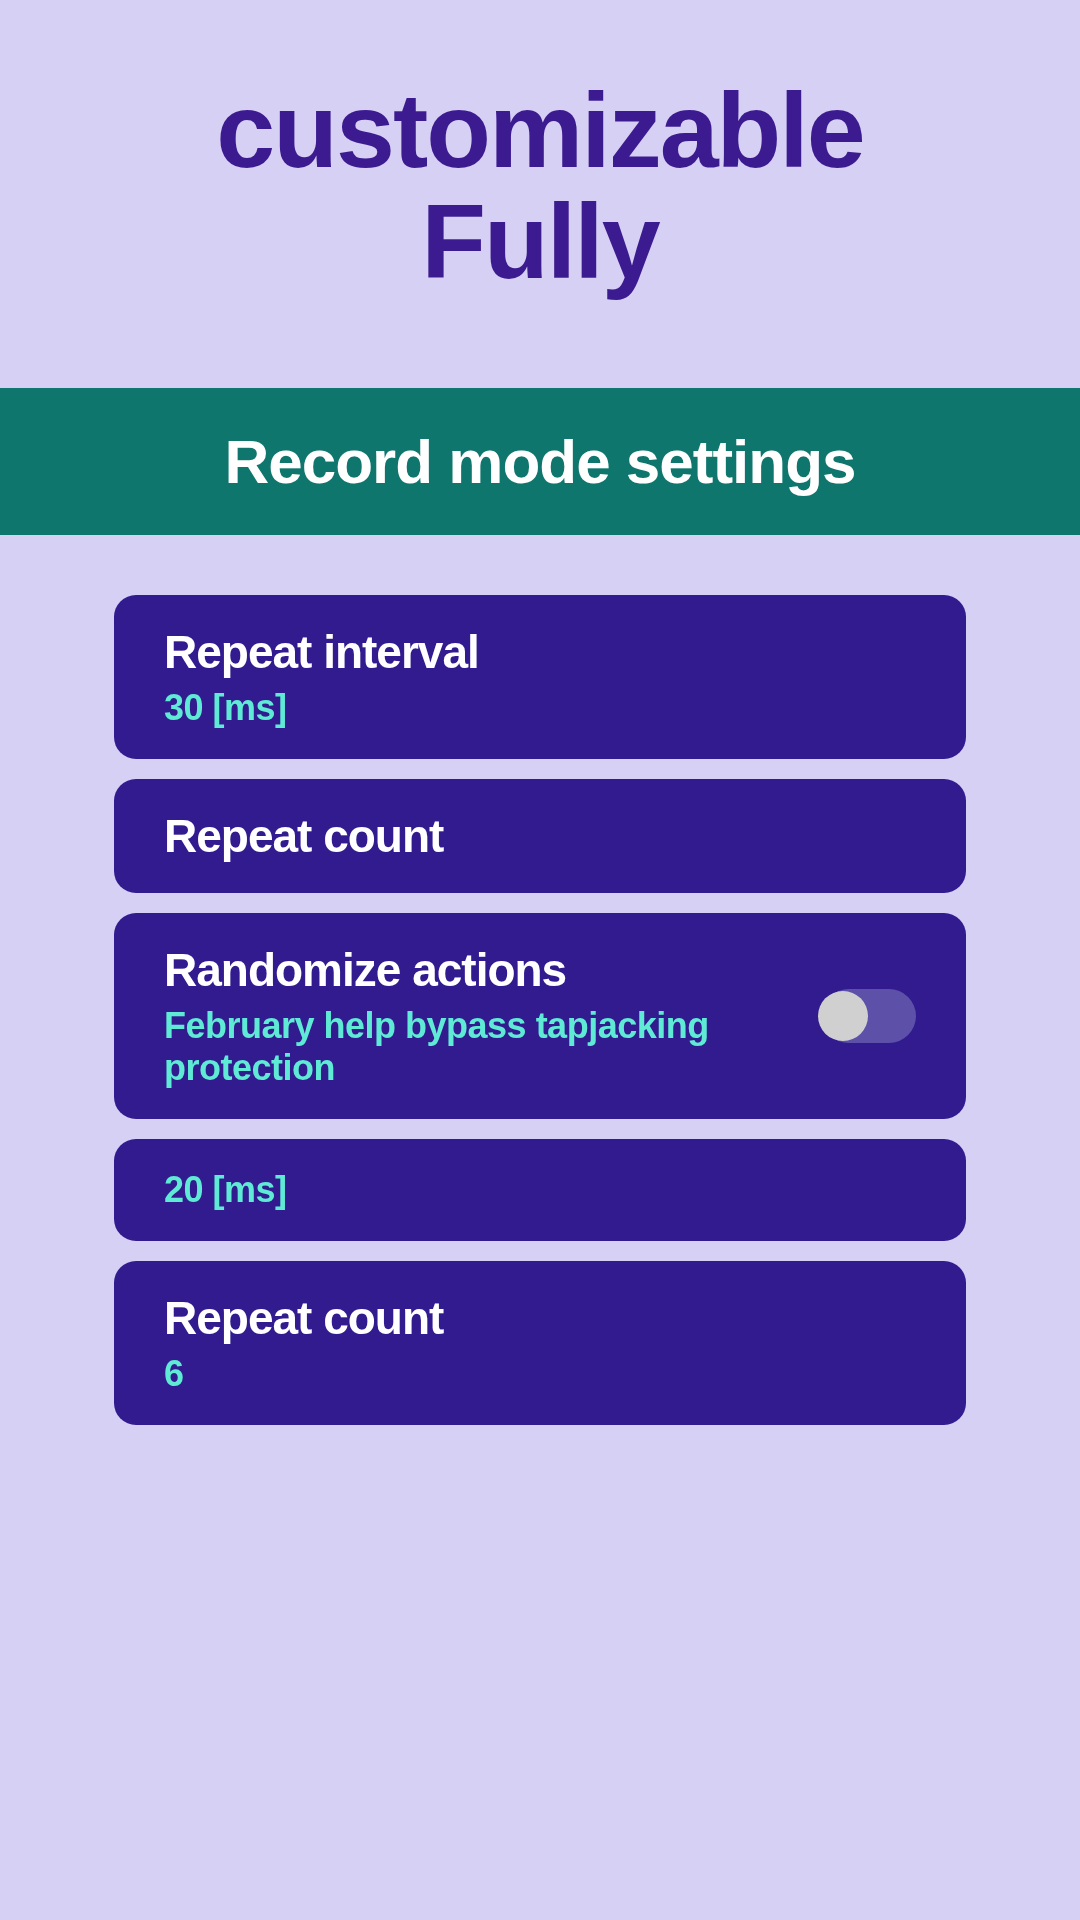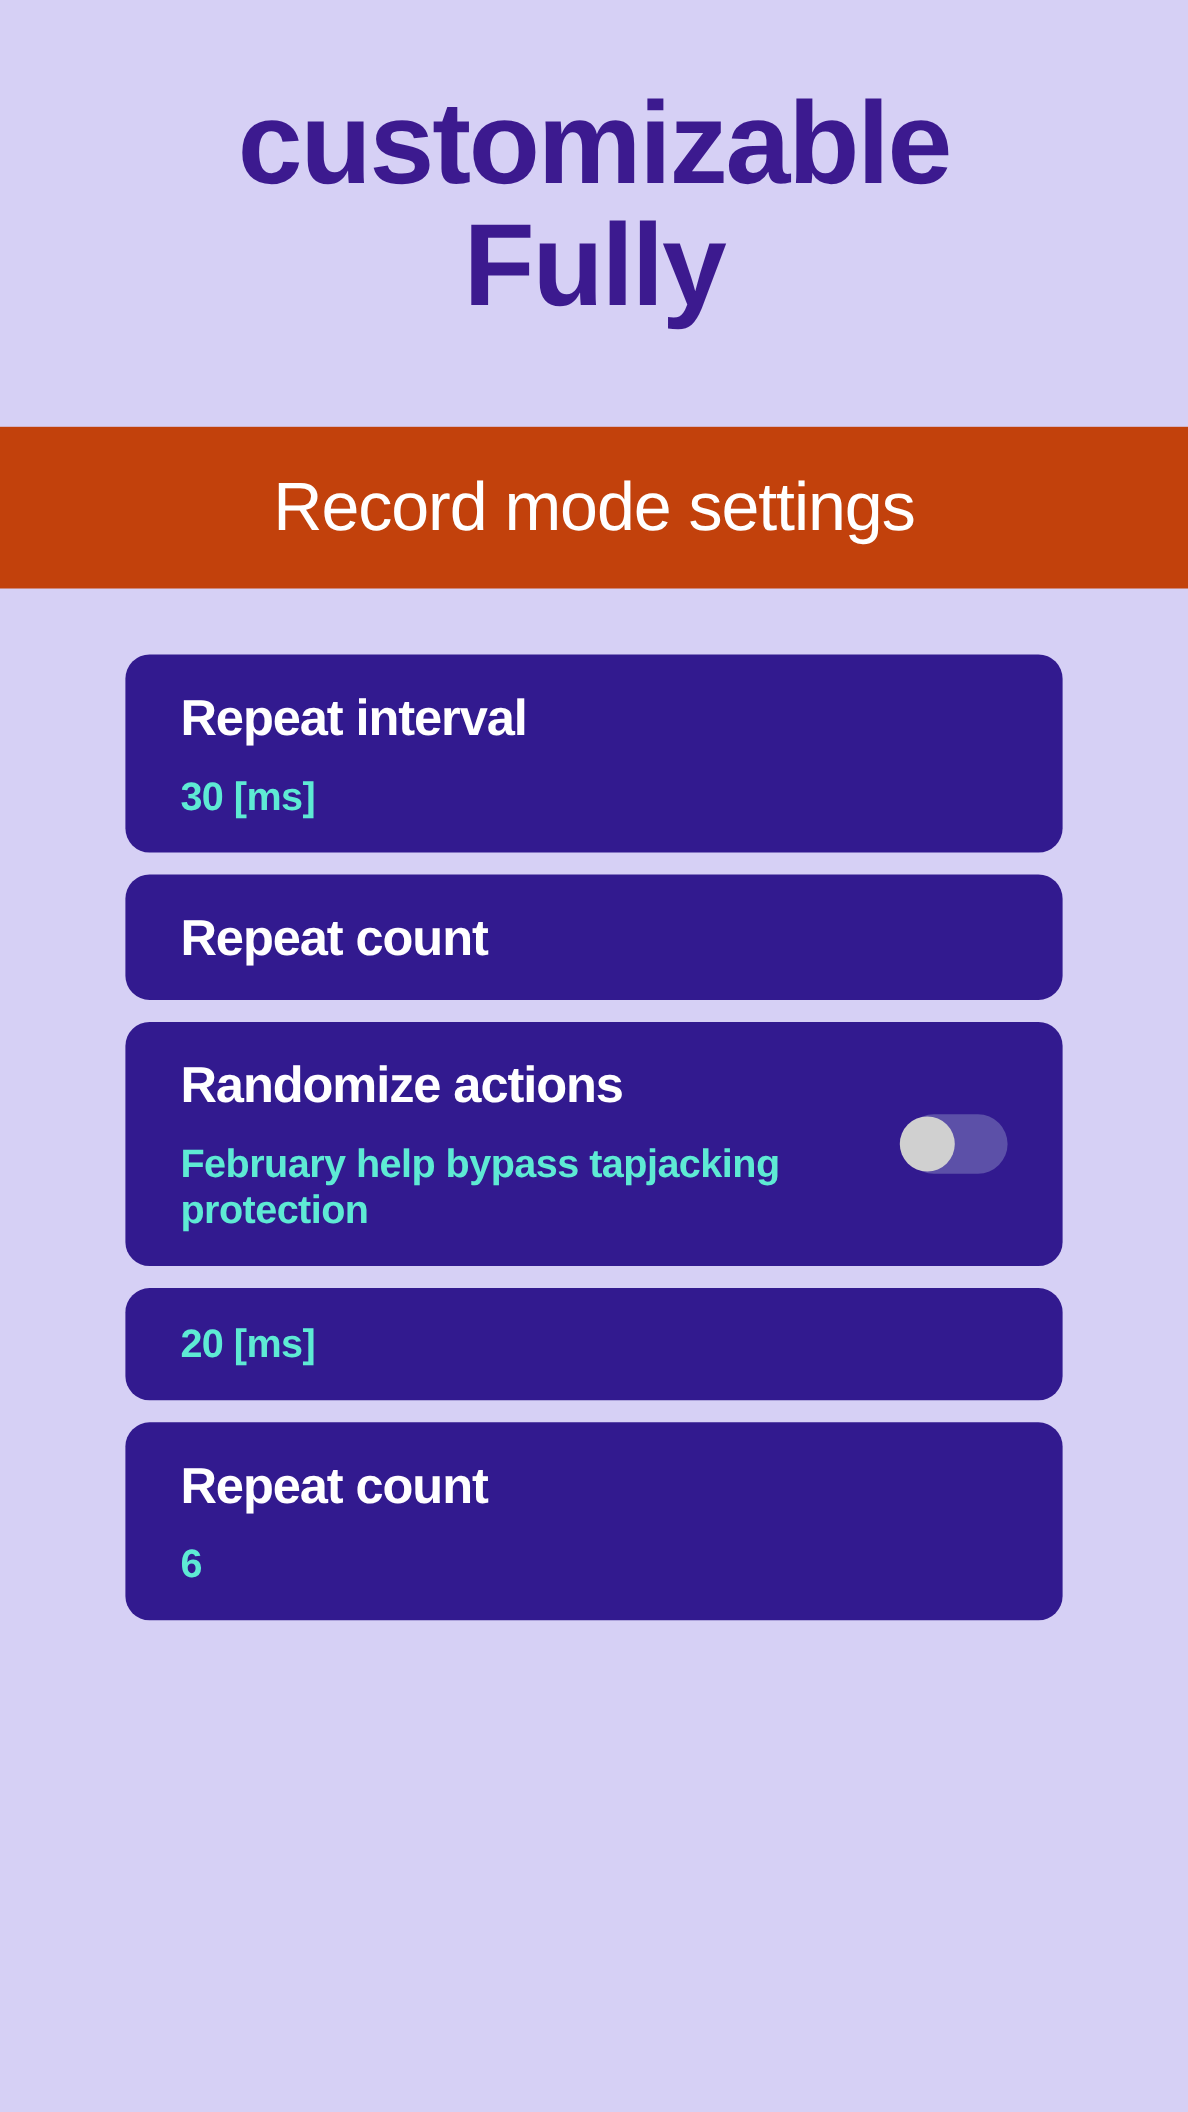--- a/index.html
+++ b/index.html
@@ -20,26 +20,26 @@
       text-align: center;
       padding: 75px 40px 90px;
       color: #3c1a8f;
       font-size: 106px;
       font-weight: 800;
       line-height: 1.05;
       letter-spacing: -2px;
     }
     
     .section-header {
-      background-color: #c2410c;
+      background-color: #0f766e;
       color: #ffffff;
       text-align: center;
       padding: 38px 10px;
       font-size: 62px;
-      font-weight: 400;
+      font-weight: 700;
       letter-spacing: -1px;
     }
     
     .settings-container {
       padding: 60px 114px 40px;
       display: flex;
       flex-direction: column;
       gap: 20px;
     }
     
@@ -48,21 +48,21 @@
       border-radius: 22px;
       padding: 30px 50px 30px 50px;
       display: flex;
       align-items: center;
       justify-content: space-between;
     }
     
     .setting-text {
       display: flex;
       flex-direction: column;
-      gap: 24px;
+      gap: 8px;
     }
     
     .setting-title {
       color: #ffffff;
       font-size: 46px;
       font-weight: 800;
       letter-spacing: -1px;
     }
     
     .setting-value {

